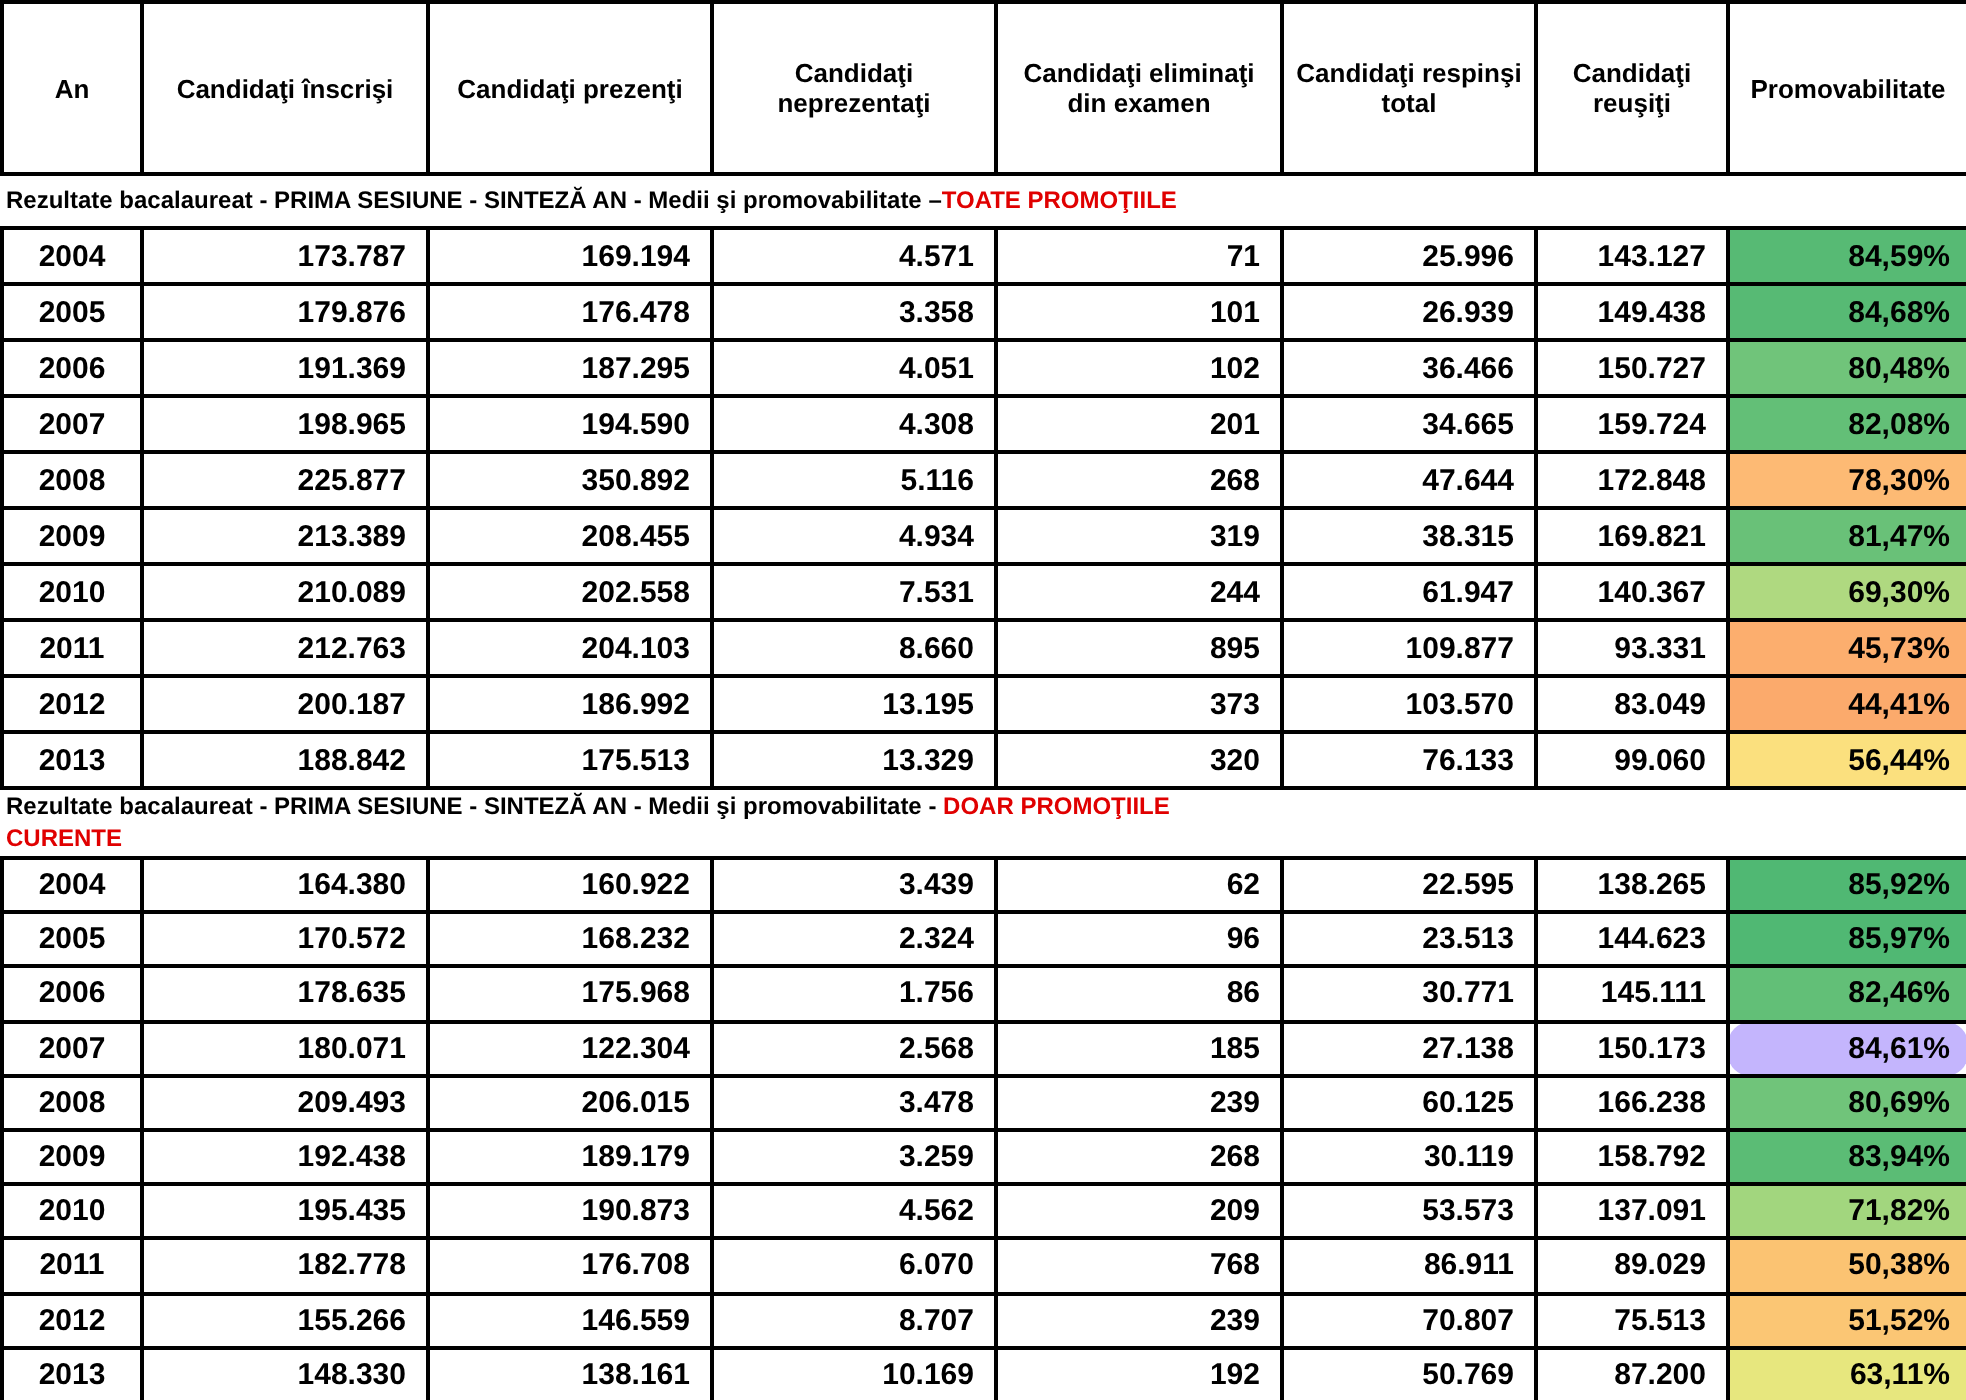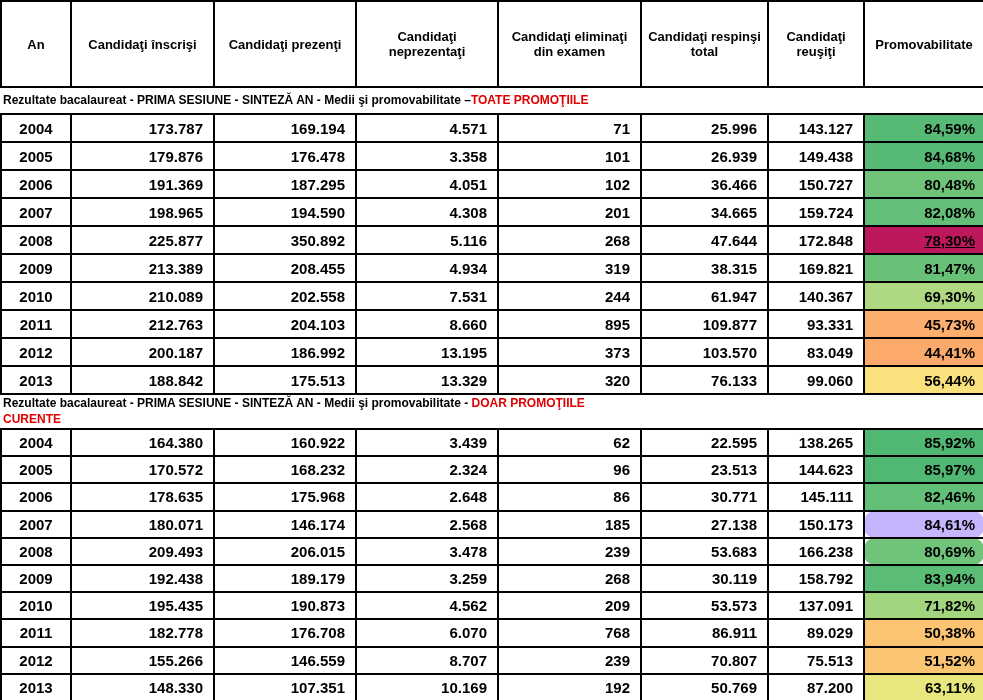--- a/index.html
+++ b/index.html
@@ -110,21 +110,21 @@
     <td class="pct" style="background-color: rgb(99, 191, 119);">82,08%</td>
   </tr>
   <tr class="data-row">
     <td class="c-an">2008</td>
     <td class="num">225.877</td>
     <td class="num">350.892</td>
     <td class="num">5.116</td>
     <td class="num">268</td>
     <td class="num">47.644</td>
     <td class="num">172.848</td>
-    <td class="pct" style="background-color: #be185d; text-decoration: underline;">78,30%</td>
+    <td class="pct" style="background-color: #fdba74;">78,30%</td>
   </tr>
   <tr class="data-row">
     <td class="c-an">2009</td>
     <td class="num">213.389</td>
     <td class="num">208.455</td>
     <td class="num">4.934</td>
     <td class="num">319</td>
     <td class="num">38.315</td>
     <td class="num">169.821</td>
     <td class="pct" style="background-color: rgb(105, 193, 120);">81,47%</td>
@@ -191,45 +191,45 @@
     <td class="num">2.324</td>
     <td class="num">96</td>
     <td class="num">23.513</td>
     <td class="num">144.623</td>
     <td class="pct" style="background-color: rgb(80, 184, 115); margin-left: 36px;">85,97%</td>
   </tr>
   <tr class="data-row s2">
     <td class="c-an">2006</td>
     <td class="num">178.635</td>
     <td class="num">175.968</td>
-    <td class="num">2.648</td>
+    <td class="num">1.756</td>
     <td class="num">86</td>
     <td class="num">30.771</td>
     <td class="num">145.111</td>
     <td class="pct" style="background-color: rgb(98, 191, 119);">82,46%</td>
   </tr>
   <tr class="data-row s2">
     <td class="c-an">2007</td>
     <td class="num">180.071</td>
-    <td class="num">146.174</td>
+    <td class="num">122.304</td>
     <td class="num">2.568</td>
     <td class="num">185</td>
     <td class="num">27.138</td>
     <td class="num">150.173</td>
     <td class="pct" style="background-color: #c4b5fd; border-radius: 11px;">84,61%</td>
   </tr>
   <tr class="data-row s2">
     <td class="c-an">2008</td>
     <td class="num">209.493</td>
     <td class="num">206.015</td>
     <td class="num">3.478</td>
     <td class="num">239</td>
-    <td class="num">53.683</td>
+    <td class="num">60.125</td>
     <td class="num">166.238</td>
-    <td class="pct" style="background-color: rgb(112, 196, 122); border-radius: 11px;">80,69%</td>
+    <td class="pct" style="background-color: rgb(112, 196, 122);">80,69%</td>
   </tr>
   <tr class="data-row s2">
     <td class="c-an">2009</td>
     <td class="num">192.438</td>
     <td class="num">189.179</td>
     <td class="num">3.259</td>
     <td class="num">268</td>
     <td class="num">30.119</td>
     <td class="num">158.792</td>
     <td class="pct" style="background-color: rgb(91, 188, 117);">83,94%</td>
@@ -260,21 +260,21 @@
     <td class="num">146.559</td>
     <td class="num">8.707</td>
     <td class="num">239</td>
     <td class="num">70.807</td>
     <td class="num">75.513</td>
     <td class="pct" style="background-color: rgb(251, 198, 116);">51,52%</td>
   </tr>
   <tr class="data-row s2">
     <td class="c-an">2013</td>
     <td class="num">148.330</td>
-    <td class="num">107.351</td>
+    <td class="num">138.161</td>
     <td class="num">10.169</td>
     <td class="num">192</td>
     <td class="num">50.769</td>
     <td class="num">87.200</td>
     <td class="pct" style="background-color: rgb(231, 231, 126);">63,11%</td>
   </tr>
 </tbody>
     </table>
 </div>
 

